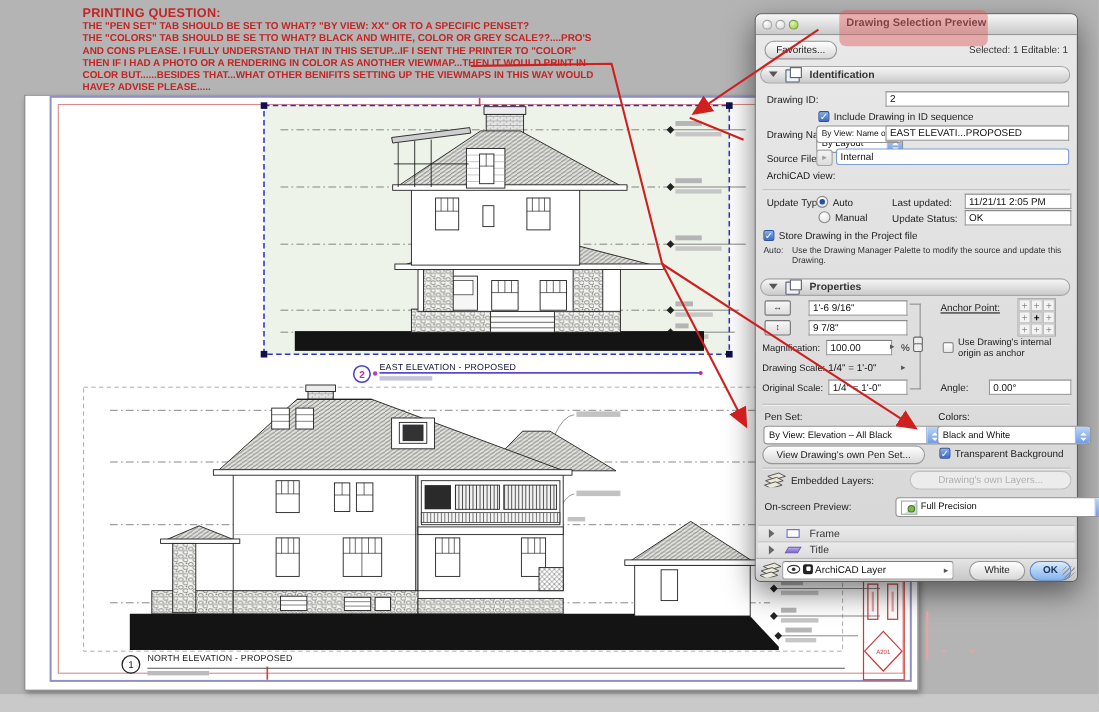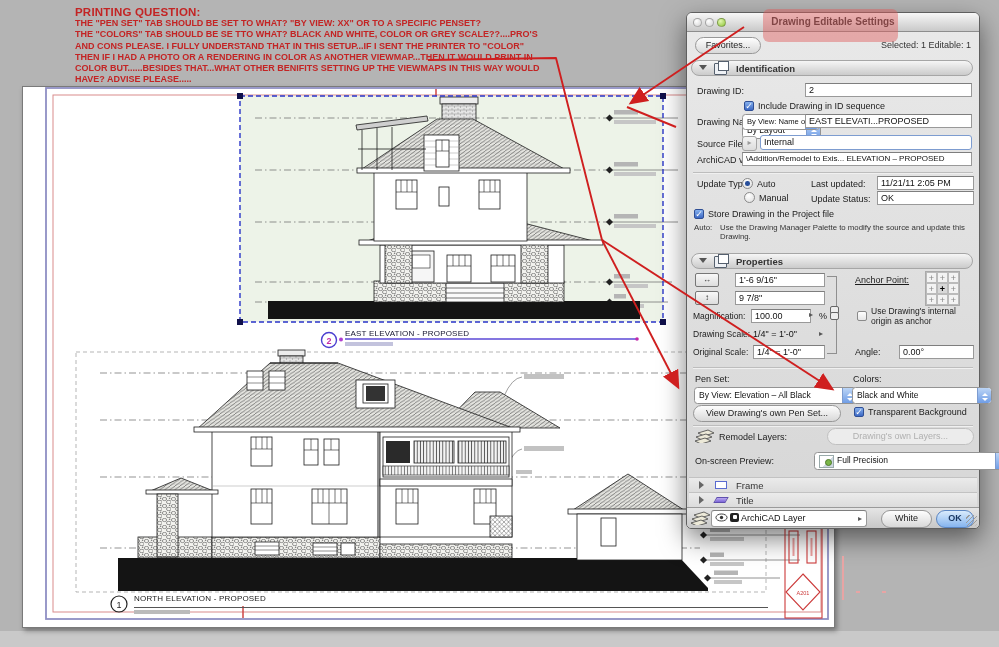--- a/index.html
+++ b/index.html
@@ -375,21 +375,21 @@
     <polygon points="803,574 820,592 803,610 786,592" fill="#fff"></polygon>
     <text x="803" y="594.5" text-anchor="middle" font-size="5.5" fill="#cc3a3a" stroke="none">A201</text>
   </g>
 </svg>
 
 <div class="dialog">
   <div class="titlebar">
     <span class="tl l1"></span>
     <span class="tl l2"></span>
     <span class="tl l3"></span>
-    <div class="wintitle">Drawing Editable Settings</div>
+    <div class="wintitle">Drawing Selection Preview</div>
   </div>
 
   <div class="pill" style="left:8px;top:24px;width:64px;height:15px;line-height:14px;">Favorites...</div>
   <div class="lbl" style="right:8px;top:27px;font-size:9px;color:#333;">Selected: 1 Editable: 1</div>
 
   <div class="sect" style="top:47px;">
     <span class="tri"></span>
     <span class="sicon"></span>
     <span class="stxt">Identification</span>
   </div>
@@ -409,21 +409,20 @@
     <span>By View: Name only</span>
     <span class="st"></span>
   </div>
   <div class="field" style="left:118px;top:101px;width:159px;height:12px;">EAST ELEVATI...PROPOSED</div>
 
   <div class="lbl" style="left:10px;top:126px;">Source File:</div>
   <div class="mini-btn" style="left:55px;top:123px;">▸</div>
   <div class="field rounded" style="left:73px;top:122px;width:204px;height:13px;border-color:#7d9cd0;">Internal</div>
 
   <div class="lbl" style="left:10px;top:142px;">ArchiCAD view:</div>
-  <div class="field" style="left:55px;top:139px;width:222px;height:12px;font-size:8px;">\Addition/Remodel to Exis... ELEVATION – PROPOSED</div>
 
   <div class="sep" style="top:159px;"></div>
 
   <div class="lbl" style="left:10px;top:166px;">Update Type:</div>
   <div class="radio on" style="left:55px;top:165px;"></div>
   <div class="lbl" style="left:70px;top:166px;">Auto</div>
   <div class="radio" style="left:57px;top:179px;"></div>
   <div class="lbl" style="left:72px;top:180px;">Manual</div>
   <div class="lbl" style="left:124px;top:166px;">Last updated:</div>
   <div class="field" style="left:190px;top:163px;width:89px;height:12px;">11/21/11 2:05 PM</div>
@@ -501,21 +500,21 @@
 
   <div class="sep" style="top:412px;"></div>
 
   <svg class="layers-ic" style="left:7px;top:416px;" width="22" height="14">
     <g fill="#ece9d8" stroke="#444" stroke-width="0.8">
       <polygon points="4,4 14,1 20,4 10,7"></polygon>
       <polygon points="2,8 12,5 18,8 8,11"></polygon>
       <polygon points="1,12 11,9 17,12 7,15"></polygon>
     </g>
   </svg>
-  <div class="lbl" style="left:32px;top:419px;">Remodel Layers:</div>
+  <div class="lbl" style="left:32px;top:419px;">Embedded Layers:</div>
   <div class="pill disabled" style="left:140px;top:415px;width:145px;height:15px;">Drawing's own Layers...</div>
 
   <div class="lbl" style="left:8px;top:443px;">On-screen Preview:</div>
   <div class="popup" style="left:127px;top:439px;width:158px;height:16px;line-height:15px;padding-left:22px;">
     <span class="prev-ic" style="left:4px;top:2px;"></span>
     <span>Full Precision</span>
     <span class="st"></span>
   </div>
 
   <div class="rowbar" style="top:479px;">

